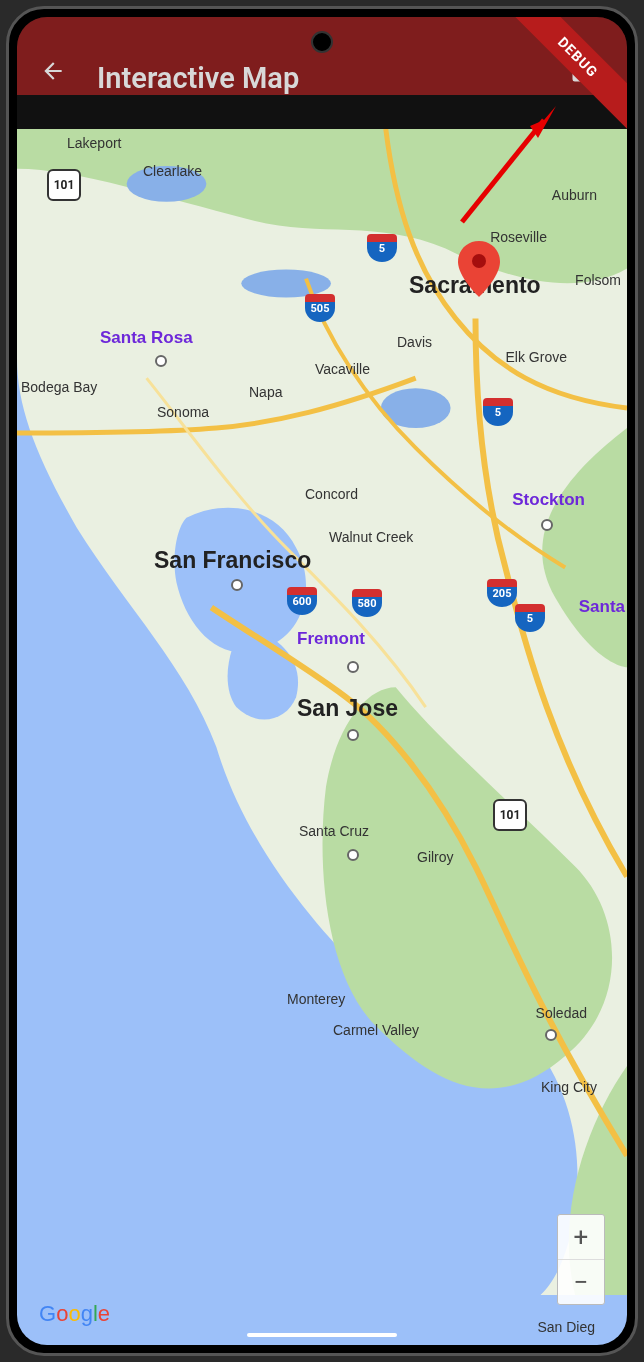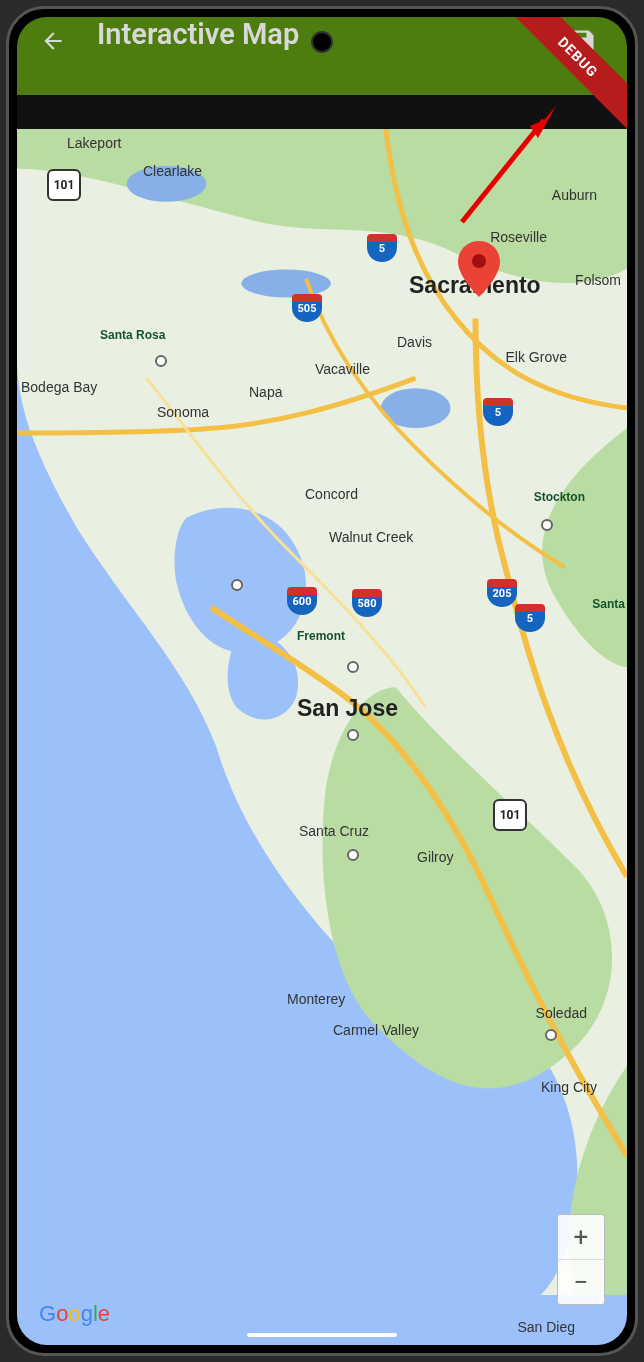--- a/index.html
+++ b/index.html
@@ -3,31 +3,31 @@
 <meta charset="utf-8">
 <style>
   html,body{margin:0;padding:0;font-family:-apple-system,BlinkMacSystemFont,"Segoe UI",Roboto,sans-serif;background:#2a2a2a;}
   .phone-frame{width:644px;height:1362px;position:relative;background:#2a2a2a;}
   .phone-body{position:absolute;top:6px;left:6px;right:6px;bottom:6px;background:#000;border-radius:38px;overflow:hidden;border:3px solid #555;}
   .screen{position:absolute;top:8px;left:8px;right:8px;bottom:8px;border-radius:30px;overflow:hidden;background:#111;}
   .status-bar{height:34px;background:#111;display:flex;align-items:center;justify-content:space-between;padding:0 22px;color:#fff;font-size:18px;}
   .status-left{display:flex;align-items:center;gap:10px;}
   .status-right{display:flex;align-items:center;gap:4px;}
   .camera-hole{position:absolute;top:22px;left:50%;transform:translateX(-50%);width:18px;height:18px;border-radius:50%;background:#000;border:2px solid #333;z-index:100;}
-  .app-bar{height:78px;background:#4d7c0f;display:flex;align-items:flex-start;padding:0 12px;}
+  .app-bar{height:78px;background:#7f1d1d;display:flex;align-items:flex-end;padding:0 12px;}
   .back-btn{width:48px;height:48px;display:flex;align-items:center;justify-content:center;color:#d8d8d8;cursor:pointer;}
   .app-title{color:#d8d8d8;font-size:29px;font-weight:600;margin-left:20px;flex:1;}
   .save-btn{width:48px;height:48px;display:flex;align-items:center;justify-content:center;color:#d8d8d8;cursor:pointer;margin-right:8px;}
   .debug-banner{position:absolute;top:0;right:0;width:140px;height:140px;overflow:hidden;z-index:50;pointer-events:none;}
   .debug-ribbon{position:absolute;top:24px;right:-46px;width:190px;height:32px;background:#b71c1c;color:#fff;font-size:14px;font-weight:700;display:flex;align-items:center;justify-content:center;transform:rotate(45deg);letter-spacing:1px;}
   .map-container{position:absolute;top:112px;left:0;right:0;bottom:0;background:#9cc0f9;overflow:hidden;}
   .land{position:absolute;top:0;left:0;right:0;bottom:0;}
   .city-label{position:absolute;font-family:Arial,sans-serif;font-size:14px;color:#333;white-space:nowrap;}
   .city-label.big{font-size:23px;font-weight:600;color:#222;}
-  .city-label.med{font-size:12px;font-weight:600;color:#14532d;}
+  .city-label.med{font-size:17px;font-weight:600;color:#6d28d9;}
   .city-label.park{font-size:16px;font-weight:600;color:#2e7d32;text-align:center;line-height:1.3;}
   .dot{position:absolute;width:8px;height:8px;border-radius:50%;background:#fff;border:2px solid #666;}
   .pin{position:absolute;width:44px;height:56px;z-index:20;}
   .highway-shield{position:absolute;width:30px;height:28px;display:flex;align-items:center;justify-content:center;font-size:11px;font-weight:700;color:#fff;}
   .hw-interstate{background:linear-gradient(#d32f2f 0 30%,#1565c0 30% 100%);border-radius:4px 4px 50% 50%;}
   .hw-us{background:#fff;border:2px solid #333;border-radius:6px;color:#222;font-size:12px;}
   .google-logo{position:absolute;bottom:18px;left:22px;font-size:22px;font-family:Arial;}
   .zoom-controls{position:absolute;bottom:40px;right:22px;width:46px;background:rgba(255,255,255,.9);border:1px solid #bbb;border-radius:3px;overflow:hidden;}
   .zoom-btn{height:44px;display:flex;align-items:center;justify-content:center;font-size:26px;color:#555;cursor:pointer;border-bottom:1px solid #ddd;font-weight:400;}
   .zoom-btn:last-child{border-bottom:none;}
@@ -105,39 +105,40 @@
      <div class="dot" style="top:226px;left:138px"></div>
      <div class="city-label" style="top:220px;right:60px">Elk Grove</div>
      <div class="city-label" style="top:232px;left:298px">Vacaville</div>
      <div class="city-label" style="top:250px;left:4px">Bodega Bay</div>
      <div class="city-label" style="top:255px;left:232px">Napa</div>
      <div class="city-label" style="top:275px;left:140px">Sonoma</div>
      <div class="city-label med" style="top:361px;right:42px">Stockton</div>
      <div class="dot" style="top:390px;right:74px"></div>
      <div class="city-label" style="top:357px;left:288px">Concord</div>
      <div class="city-label" style="top:400px;left:312px">Walnut Creek</div>
+     <div class="city-label big" style="top:418px;left:137px">San Francisco</div>
      <div class="dot" style="top:450px;left:214px"></div>
      <div class="city-label med" style="top:468px;right:2px">Santa</div>
      <div class="city-label med" style="top:500px;left:280px">Fremont</div>
      <div class="dot" style="top:532px;left:330px"></div>
      <div class="city-label big" style="top:566px;left:280px">San Jose</div>
      <div class="dot" style="top:600px;left:330px"></div>
      <div class="city-label" style="top:694px;left:282px">Santa Cruz</div>
      <div class="dot" style="top:720px;left:330px"></div>
      <div class="city-label" style="top:720px;left:400px">Gilroy</div>
      <div class="city-label" style="top:862px;left:270px">Monterey</div>
      <div class="city-label" style="top:876px;right:40px">Soledad</div>
      <div class="dot" style="top:900px;right:70px"></div>
      <div class="city-label" style="top:893px;left:316px">Carmel Valley</div>
      <div class="city-label" style="top:950px;right:30px">King City</div>
-     <div class="city-label" style="bottom:10px;right:52px">San Dieg</div>
+     <div class="city-label" style="bottom:10px;right:32px">San Dieg</div>
 
      <div class="highway-shield hw-us" style="top:40px;left:30px">101</div>
      <div class="highway-shield hw-interstate" style="top:105px;left:350px">5</div>
-     <div class="highway-shield hw-interstate" style="top:165px;left:275px">505</div>
+     <div class="highway-shield hw-interstate" style="top:165px;left:288px">505</div>
      <div class="highway-shield hw-interstate" style="top:269px;right:114px">5</div>
      <div class="highway-shield hw-interstate" style="top:458px;left:270px">600</div>
      <div class="highway-shield hw-interstate" style="top:460px;left:335px">580</div>
      <div class="highway-shield hw-interstate" style="top:450px;right:110px">205</div>
      <div class="highway-shield hw-interstate" style="top:475px;right:82px">5</div>
      <div class="highway-shield hw-us" style="top:670px;right:100px">101</div>
 
      <div class="pin" style="top:112px;left:440px">
        <svg width="44" height="56" viewBox="0 0 44 56">
               <path fill="#ea4335" d="M22 0C10 0 1 9 1 21c0 15 21 35 21 35s21-20 21-35C43 9 34 0 22 0z"></path>

